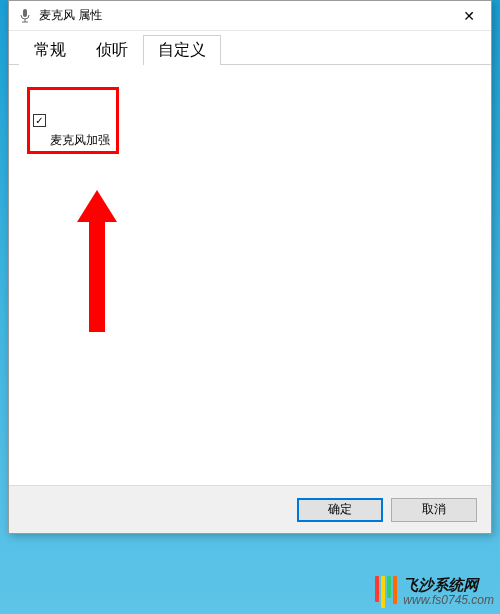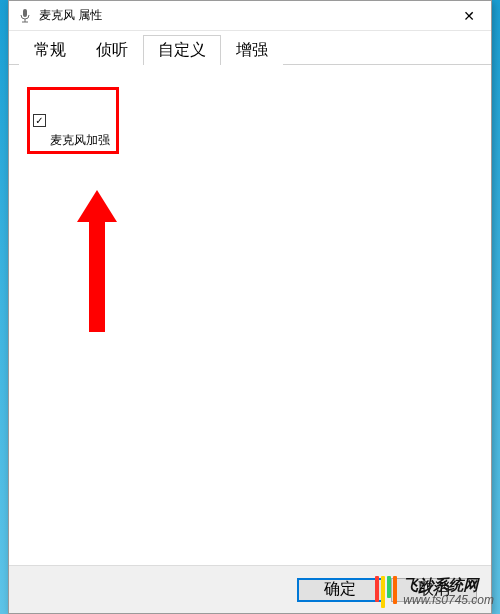--- a/index.html
+++ b/index.html
@@ -10,21 +10,21 @@
       font-family: "Microsoft YaHei", "Segoe UI", Tahoma, sans-serif;
       font-size: 12px;
       position: relative;
       overflow: hidden;
     }
     .dialog {
       position: absolute;
       top: 0;
       left: 8px;
       width: 484px;
-      height: 614px;
+      height: 534px;
       background: #ffffff;
       border: 1px solid #9a9a9a;
       box-shadow: 2px 2px 8px rgba(0,0,0,0.25);
     }
     .titlebar {
       height: 30px;
       display: flex;
       align-items: center;
       padding: 0 2px 0 8px;
       background: #ffffff;
@@ -136,21 +136,21 @@
       padding: 0 14px;
       gap: 8px;
       background: #f0f0f0;
       border-top: 1px solid #dcdcdc;
     }
     .btn {
       min-width: 86px;
       height: 24px;
       border: 1px solid #adadad;
       background: #e1e1e1;
-      font-size: 16px;
+      font-size: 12px;
       color: #000;
       cursor: pointer;
       display: inline-flex;
       align-items: center;
       justify-content: center;
     }
     .btn.primary {
       border: 2px solid #0078d7;
       background: #e1e1e1;
     }
@@ -194,21 +194,20 @@
     <span class="titlebar-title">麦克风 属性</span>
     <div class="titlebar-close">
       <span>✕</span>
     </div>
   </div>
 
   <div class="tabstrip">
     <div class="tab"><span>常规</span></div>
     <div class="tab"><span>侦听</span></div>
     <div class="tab active"><span>自定义</span></div>
-    <div class="tab"><span>增强</span></div>
   </div>
 
   <div class="tab-panel">
     <label class="checkbox-row">
       <span class="checkbox">✓</span>
       <span class="checkbox-label">麦克风加强</span>
     </label>
 
     <div class="arrow">
       <div class="arrow-head"></div>

